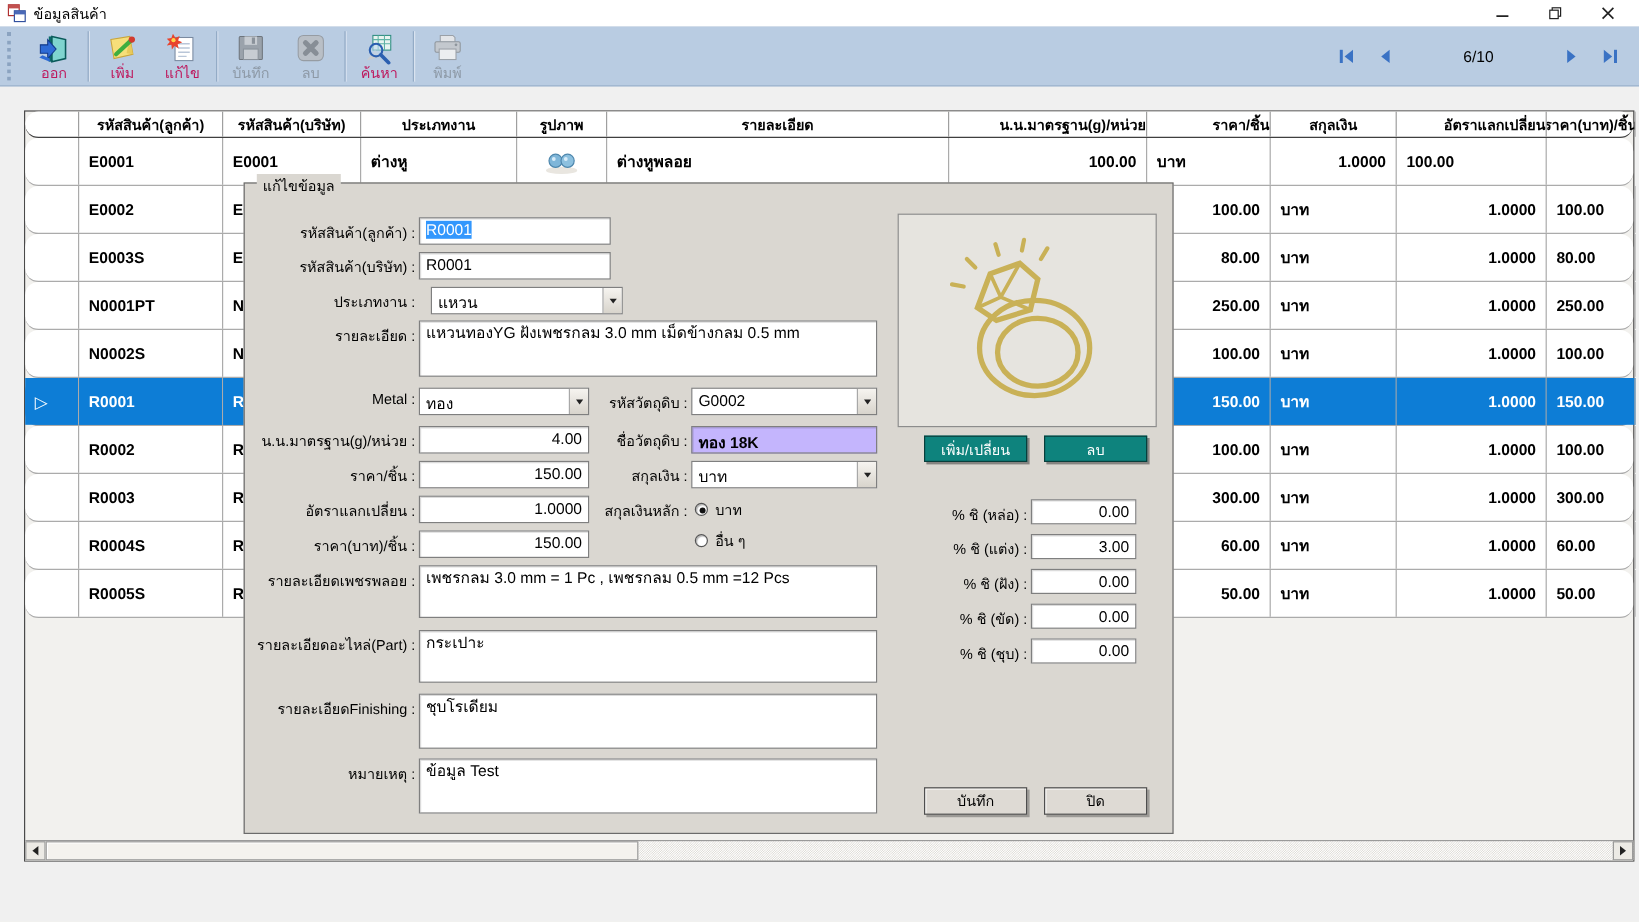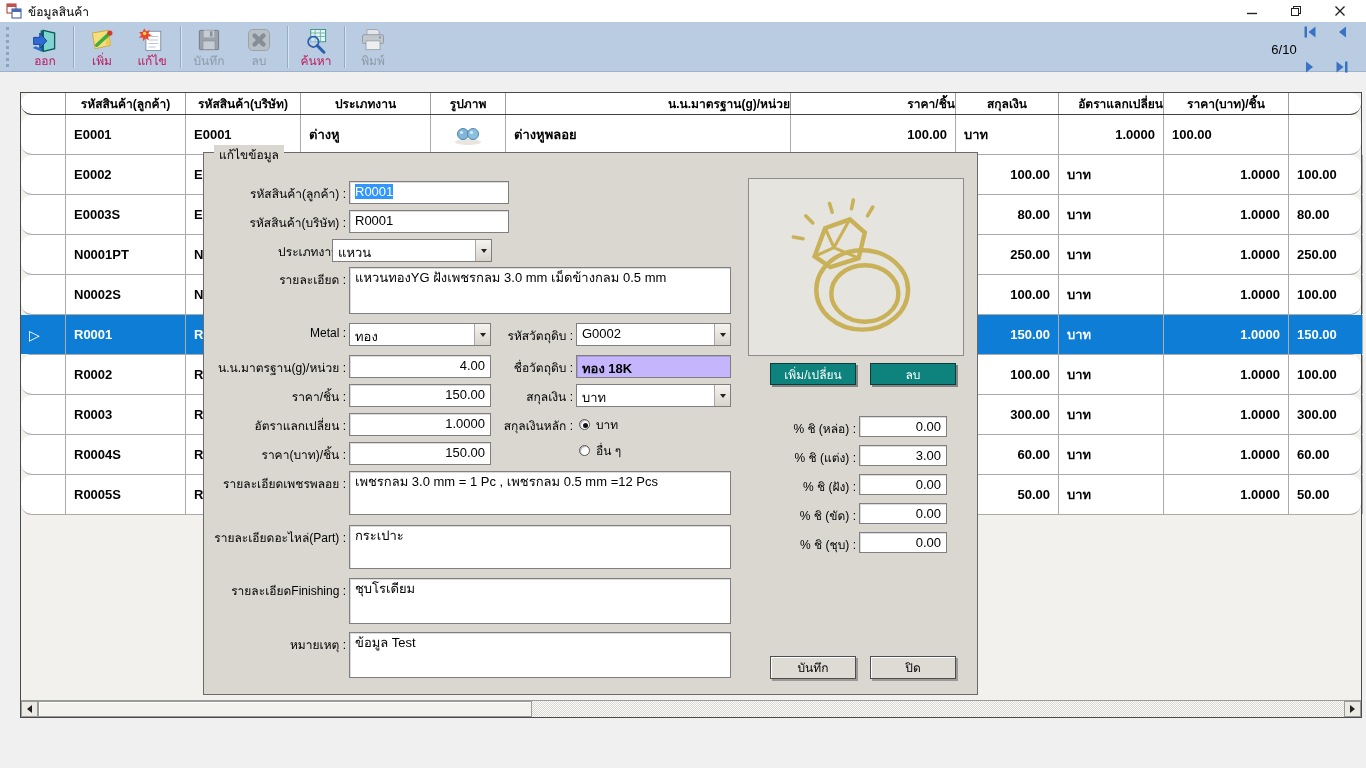--- a/index.html
+++ b/index.html
@@ -12,21 +12,21 @@
   .winctrls { position:absolute; right:4px; top:0; height:22px; display:flex; }
   .winctrl { width:44px; height:22px; display:flex; align-items:center; justify-content:center; }
 
   
   .toolbar { position:absolute; top:22px; left:0; right:0; height:50px; background:#b9cce2; border-bottom:1px solid #9db3cc; display:flex; align-items:center; padding-left:6px; }
   .grip { width:4px; height:40px; border-left:3px dotted #8ba3c0; margin-right:10px; }
   .tbtn { display:flex; flex-direction:column; align-items:center; justify-content:center; width:50px; height:46px; gap:1px; }
   .tbtn .lab { font-size:12px; line-height:13px; color:#be185d; white-space:nowrap; }
   .tbtn.disabled .lab { color:#8d99a6; }
   .tsep { width:1px; height:42px; background:#93abc6; margin:0 3px; box-shadow:1px 0 0 #d9e3f0; }
-  .recnav { position:absolute; right:14px; top:0; height:50px; display:flex; align-items:flex-end;flex-direction:column; }
+  .recnav { position:absolute; right:14px; top:0; height:50px; display:flex; align-items:center; }
   .recnav .navbtn { width:20px; height:20px; display:flex; align-items:center; justify-content:center; }
   .recnav .pos { font-size:13px; width:112px; text-align:center; color:#000; margin:0 12px; }
   .recnav .pair { display:flex; gap:12px; }
 
   
   .gridbox { position:absolute; left:20px; top:92px; width:1342px; height:626px; border:1px solid #4a4a4a; background:#f2f1ee; }
   .thead, .trow { display:grid; grid-template-columns:45px 120px 115px 130px 75px 285px 165px 103px 105px 125px 74px;border-radius:11px; }
   .thead { height:22px; border-bottom:1px solid #3f3f3f; background:#fff; }
   .hcell { font-size:12px; font-weight:700; display:flex; align-items:center; justify-content:center; border-right:1px solid #9f9f9f; white-space:nowrap; overflow:hidden; color:#000; }
   .trow { height:40px; background:#fff; border-bottom:1px solid #ababab;font-weight:bold; }
@@ -201,20 +201,21 @@
   </div>
 </div>
 
 <div class="gridbox">
   <div class="thead" id="thead">
       <div class="hcell c-ind"></div>
       <div class="hcell c-code1">รหัสสินค้า(ลูกค้า)</div>
       <div class="hcell c-code2">รหัสสินค้า(บริษัท)</div>
       <div class="hcell c-type">ประเภทงาน</div>
       <div class="hcell c-img">รูปภาพ</div>
+      <div class="hcell c-desc">รายละเอียด</div>
       <div class="hcell c-weight">น.น.มาตรฐาน(g)/หน่วย</div>
       <div class="hcell c-price">ราคา/ชิ้น</div>
       <div class="hcell c-curr">สกุลเงิน</div>
       <div class="hcell c-rate">อัตราแลกเปลี่ยน</div>
       <div class="hcell c-baht">ราคา(บาท)/ชิ้น</div>
     </div>
   <div id="rows">
       <div class="trow">
         <div class="tcell c-ind"></div>
         <div class="tcell c-code1">E0001</div>
@@ -369,21 +370,21 @@
 <div class="dialog">
   <span class="dlg-title">แก้ไขข้อมูล</span>
 
   <span class="lbl" style="left:0;top:31px;width:142px">รหัสสินค้า(ลูกค้า) :</span>
   <div class="tb" style="left:145px;top:28px;width:160px;height:23px"><span class="selected-text">R0001</span></div>
 
   <span class="lbl" style="left:0;top:60px;width:142px">รหัสสินค้า(บริษัท) :</span>
   <div class="tb" style="left:145px;top:57px;width:160px;height:23px">R0001</div>
 
   <span class="lbl" style="left:0;top:89px;width:142px">ประเภทงาน :</span>
-  <div class="combo" style="left:128px;top:86px;width:160px;height:23px"><span>แหวน</span><span class="cbtn">
+  <div class="combo" style="left:155px;top:86px;width:160px;height:23px"><span>แหวน</span><span class="cbtn">
         <i></i>
       </span></div>
 
   <span class="lbl" style="left:0;top:117px;width:142px">รายละเอียด :</span>
   <div class="tb area" style="left:145px;top:114px;width:382px;height:47px">แหวนทองYG ฝังเพชรกลม 3.0 mm เม็ดข้างกลม 0.5 mm</div>
 
   <span class="lbl" style="left:0;top:173px;width:142px">Metal :</span>
   <div class="combo" style="left:145px;top:170px;width:142px;height:23px"><span>ทอง</span><span class="cbtn">
         <i></i>
       </span></div>

